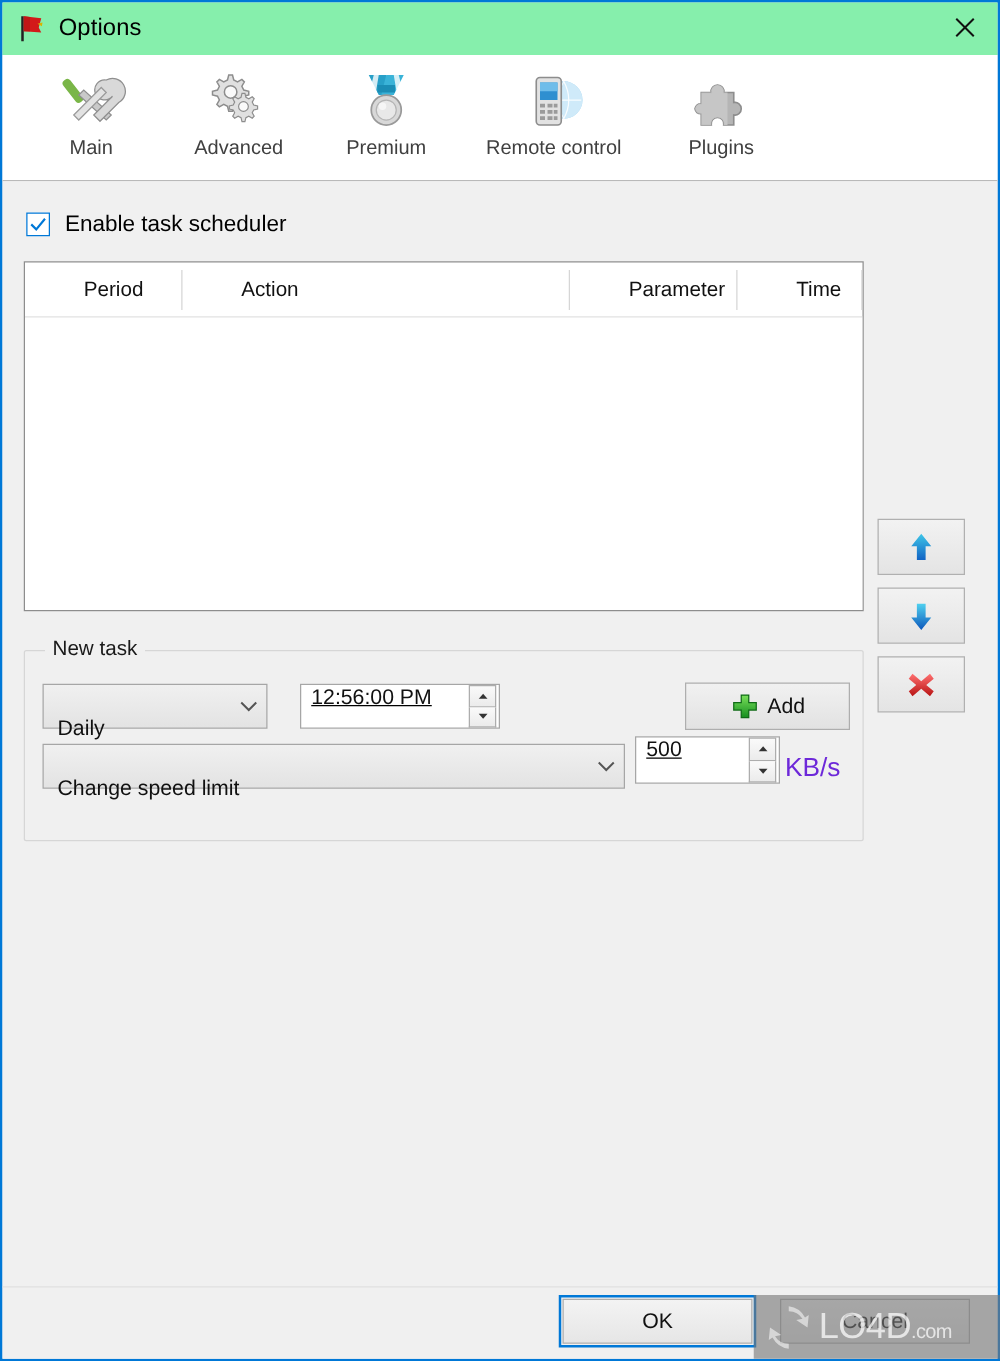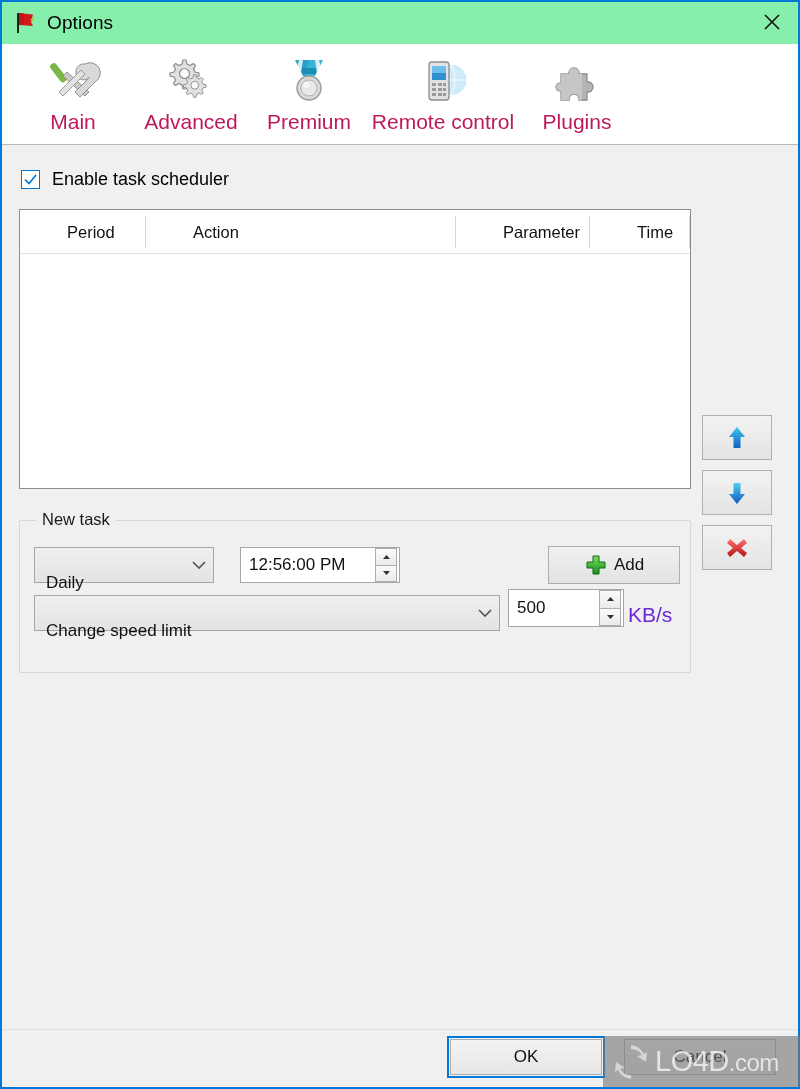--- a/index.html
+++ b/index.html
@@ -74,22 +74,22 @@
     border: 1px solid #7a7a99;
   }
   .tab .ico {
     height: 58px;
     display: flex;
     align-items: center;
     justify-content: center;
     margin-top: 2px;
   }
   .tab .lbl {
-    font-size: 21px;
-    color: #be185d;
+    font-size: 16px;
+    color: #404040;
     margin-top: 1px;
     white-space: nowrap;
   }
   #tab-remote { width: 150px; }
 
   
   #body {
     position: relative;
     flex: 1 1 auto;
     background: #f0f0f0;
@@ -207,21 +207,21 @@
     width: 28px;
     display: flex; align-items: center; justify-content: center;
   }
   #combo-period { left: 14px; top: 26px; width: 180px; height: 36px; }
   #combo-action { left: 14px; top: 74px; width: 466px; height: 36px; gap: 22px; }
 
   .spin {
     position: absolute;
     background: #fff;
     border: 1px solid #a6a6a6;
-    display: flex; align-items: center;
+    display: flex;  text-decoration: underline;
   }
   .spin .stxt {
     font-size: 17px;
     color: #111;
     padding-left: 8px;
     flex: 1 1 auto;
     white-space: nowrap;
   }
   .spin-btns {
     width: 22px;
@@ -294,21 +294,21 @@
     display: flex; align-items: center;
     padding-left: 8px;
     pointer-events: none;
   }
   #watermark .wm-text {
     font-size: 29px;
     color: rgba(255,255,255,0.72);
     letter-spacing: -0.5px;
     margin-left: 4px;
   }
-  #watermark .wm-text .dot { font-size: 24px; }
+  #watermark .wm-text .dot { font-size: 16px; }
 
   
   .mini { display:block; }
 </style>
 </head>
 <body>
 
 <div id="window">
 
   <div id="titlebar">

